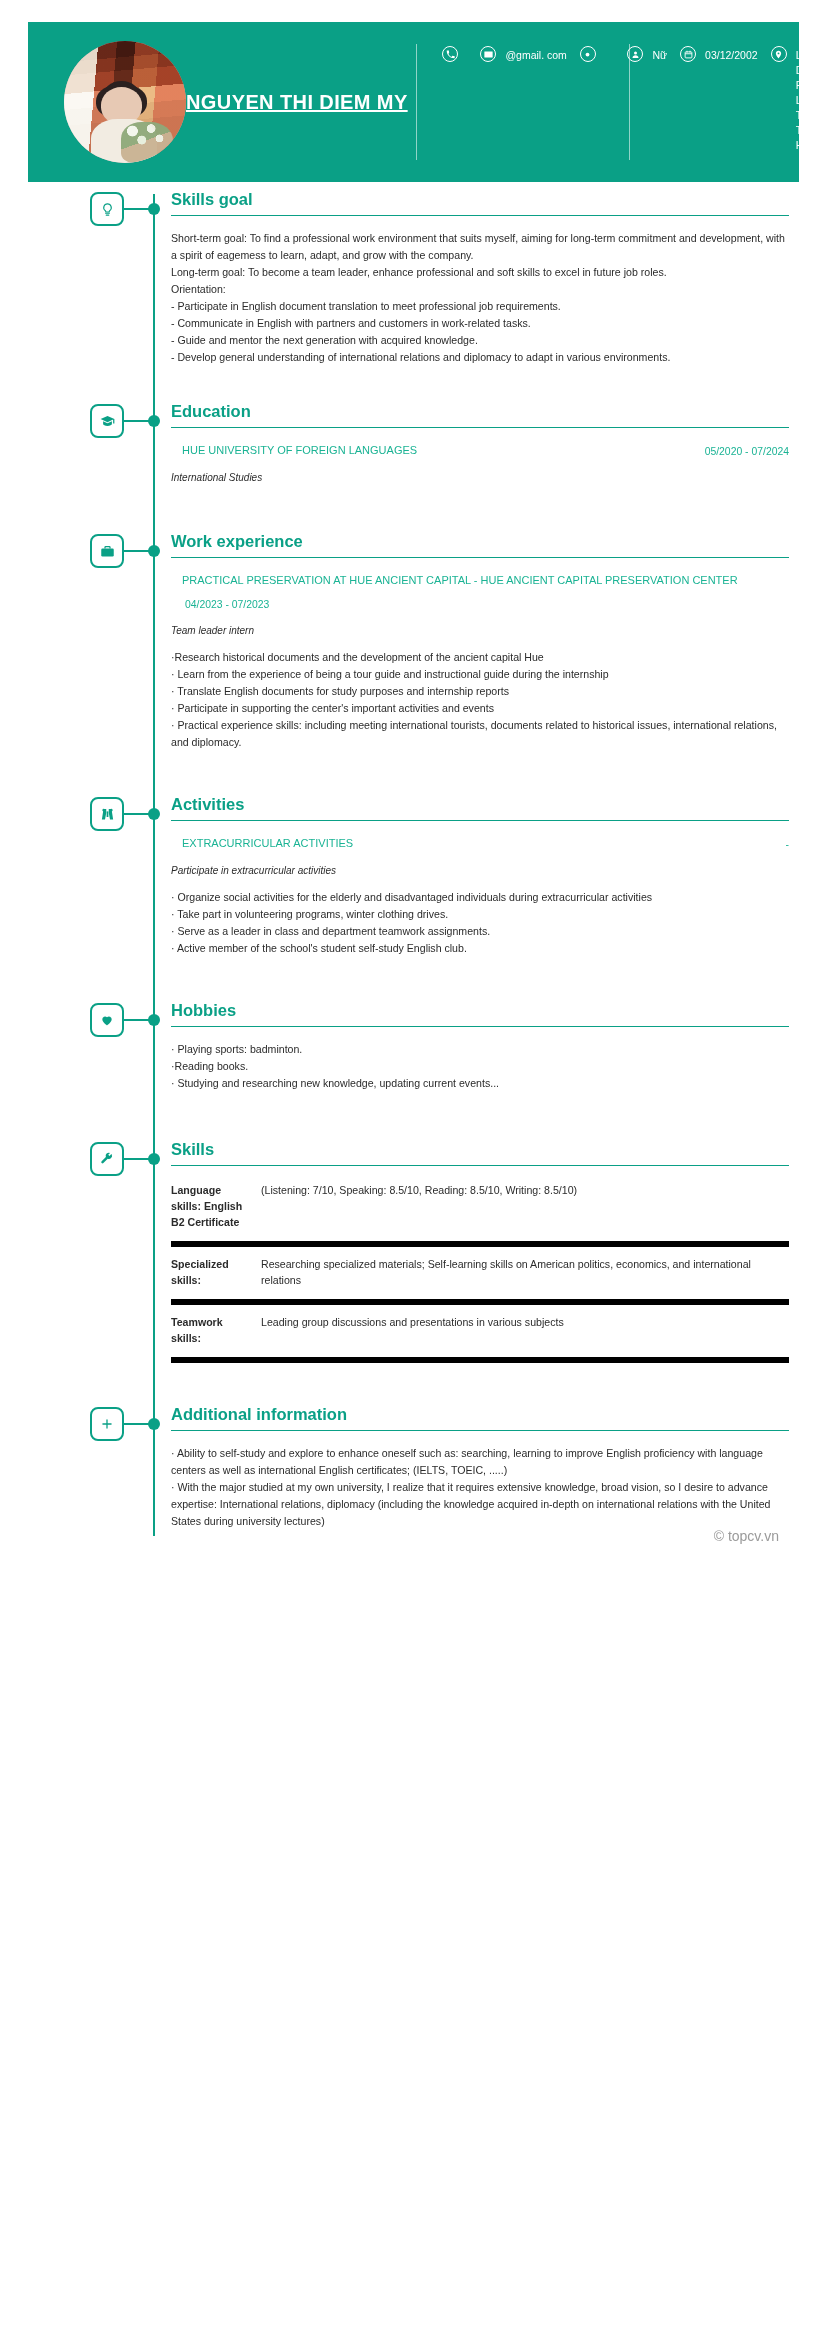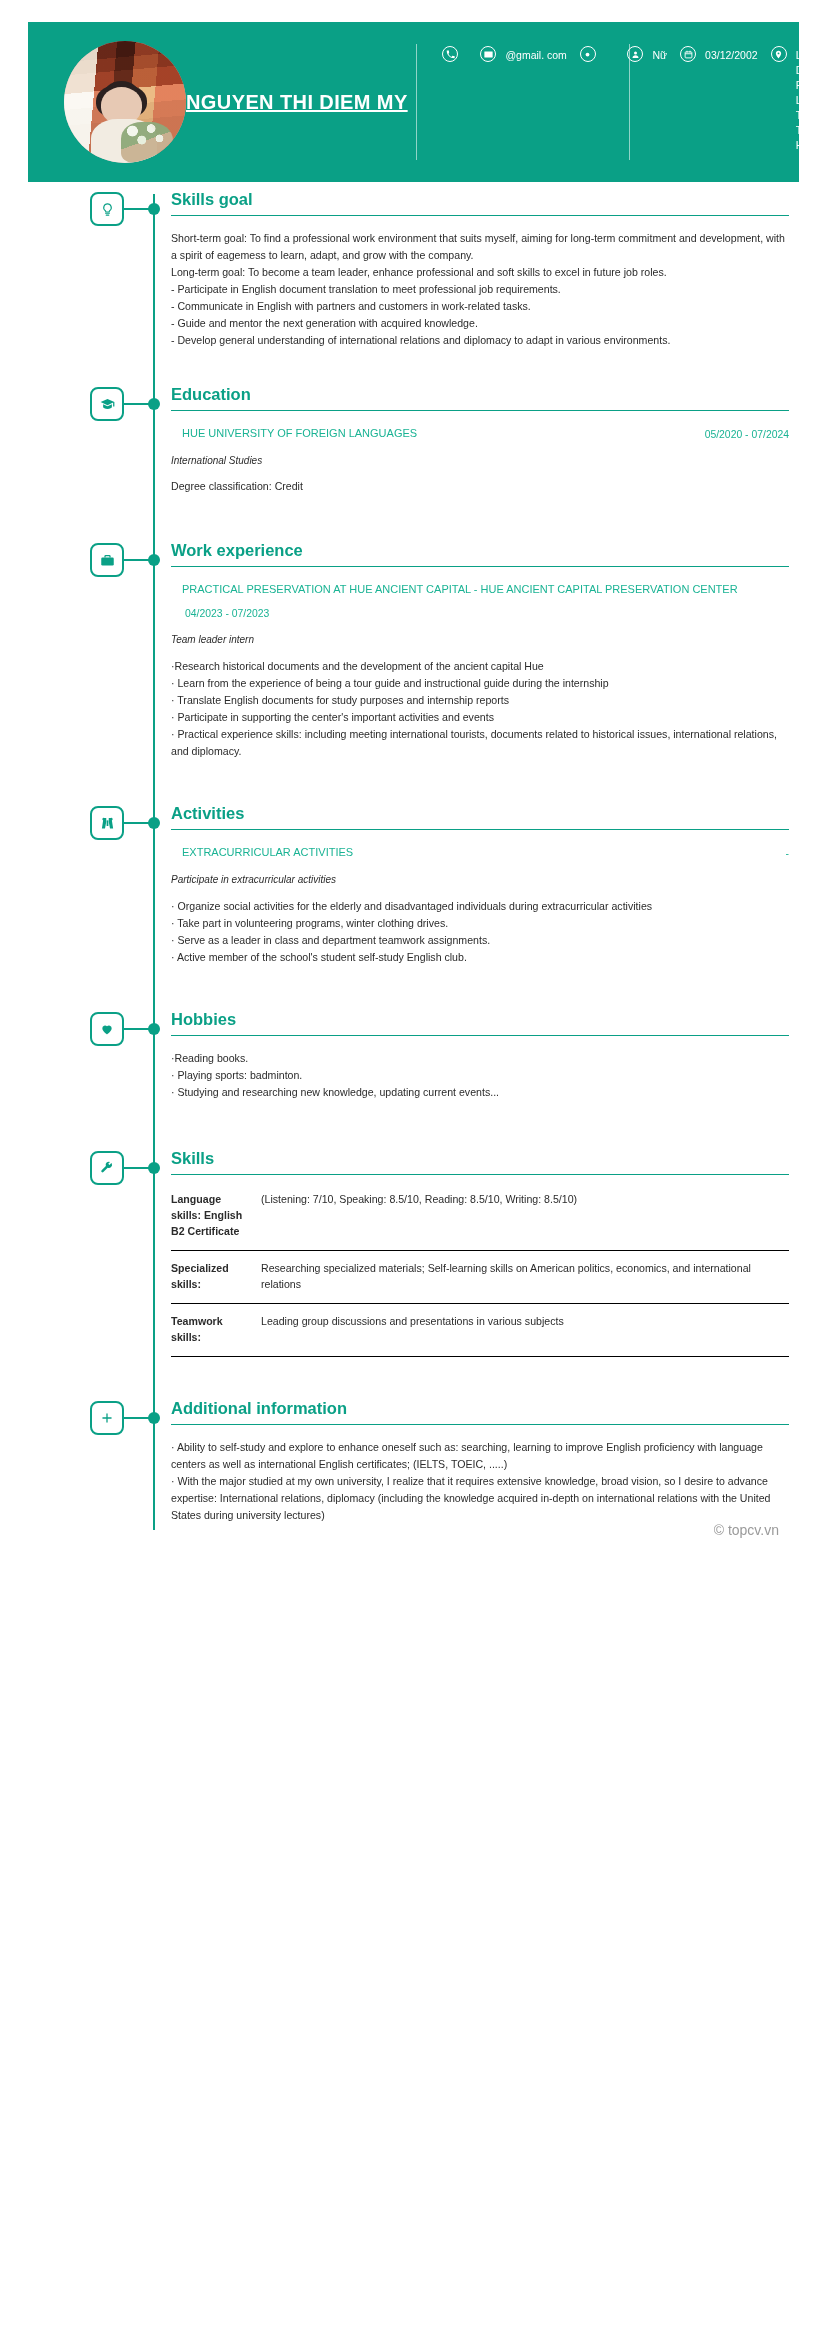--- a/index.html
+++ b/index.html
@@ -286,21 +286,21 @@
   .bullets .para { line-height: 17px; }
 
   
   .skills-table {
     width: 100%;
     border-collapse: collapse;
   }
   .skills-table td {
     vertical-align: top;
     padding: 9px 0 11px 0;
-    border-bottom: 1px solid #000000;
+    border-bottom: 6px solid #000000;
     font-size: 10.6px;
     line-height: 16px;
     color: #2b2b2b;
   }
   .skills-table tr:first-child td { padding-top: 2px; }
   .sk-label {
     width: 86px;
     font-weight: bold;
     padding-right: 10px !important;
   }
@@ -412,20 +412,21 @@
           </svg>
         </div>
         <div class="connector"></div>
         <div class="node"></div>
       </div>
       <div class="sec-body">
         <div class="sec-title">Skills goal</div>
         <div class="sec-rule"></div>
         <div class="para">Short-term goal: To find a professional work environment that suits myself, aiming for long-term commitment and development, with a spirit of eagemess to learn, adapt, and grow with the company.</div>
         <div class="para"> Long-term goal: To become a team leader, enhance professional and soft skills to excel in future job roles.</div>
+        <div class="para"> Orientation:</div>
         <div class="para"> - Participate in English document translation to meet professional job requirements.</div>
         <div class="para"> - Communicate in English with partners and customers in work-related tasks.</div>
         <div class="para">- Guide and mentor the next generation with acquired knowledge.</div>
         <div class="para">- Develop general understanding of international relations and diplomacy to adapt in various environments.</div>
       </div>
     </div>
 
     <div style="height:28px"></div>
 
     <div class="section">
@@ -441,21 +442,20 @@
       </div>
       <div class="sec-body">
         <div class="sec-title">Education</div>
         <div class="sec-rule"></div>
         <div class="entry">
           <div class="entry-head">
             <div class="entry-title">HUE UNIVERSITY OF FOREIGN LANGUAGES</div>
             <div class="entry-date">05/2020 - 07/2024</div>
           </div>
           <div class="entry-role">International Studies</div>
-          <div class="entry-extra">Degree classification: Credit</div>
         </div>
       </div>
     </div>
 
     <div style="height:28px"></div>
 
     <div class="section">
       <div class="sec-gutter">
         <div class="badge">
           <svg width="15" height="15" viewBox="0 0 24 24" fill="#0aa086">
@@ -525,22 +525,22 @@
           <svg width="14" height="14" viewBox="0 0 24 24" fill="#0aa086">
             <path d="M12 21s-8-4.9-8-10.4A4.6 4.6 0 0 1 12 7.4 4.6 4.6 0 0 1 20 10.6C20 16.1 12 21 12 21z"></path>
           </svg>
         </div>
         <div class="connector"></div>
         <div class="node"></div>
       </div>
       <div class="sec-body">
         <div class="sec-title">Hobbies</div>
         <div class="sec-rule"></div>
+        <div class="para"> · Playing sports: badminton.</div>
         <div class="para">·Reading books.</div>
-        <div class="para"> · Playing sports: badminton.</div>
         <div class="para">· Studying and researching new knowledge, updating current events...</div>
       </div>
     </div>
 
     <div style="height:40px"></div>
 
     <div class="section">
       <div class="sec-gutter">
         <div class="badge">
           <svg width="14" height="14" viewBox="0 0 24 24" fill="#0aa086">

